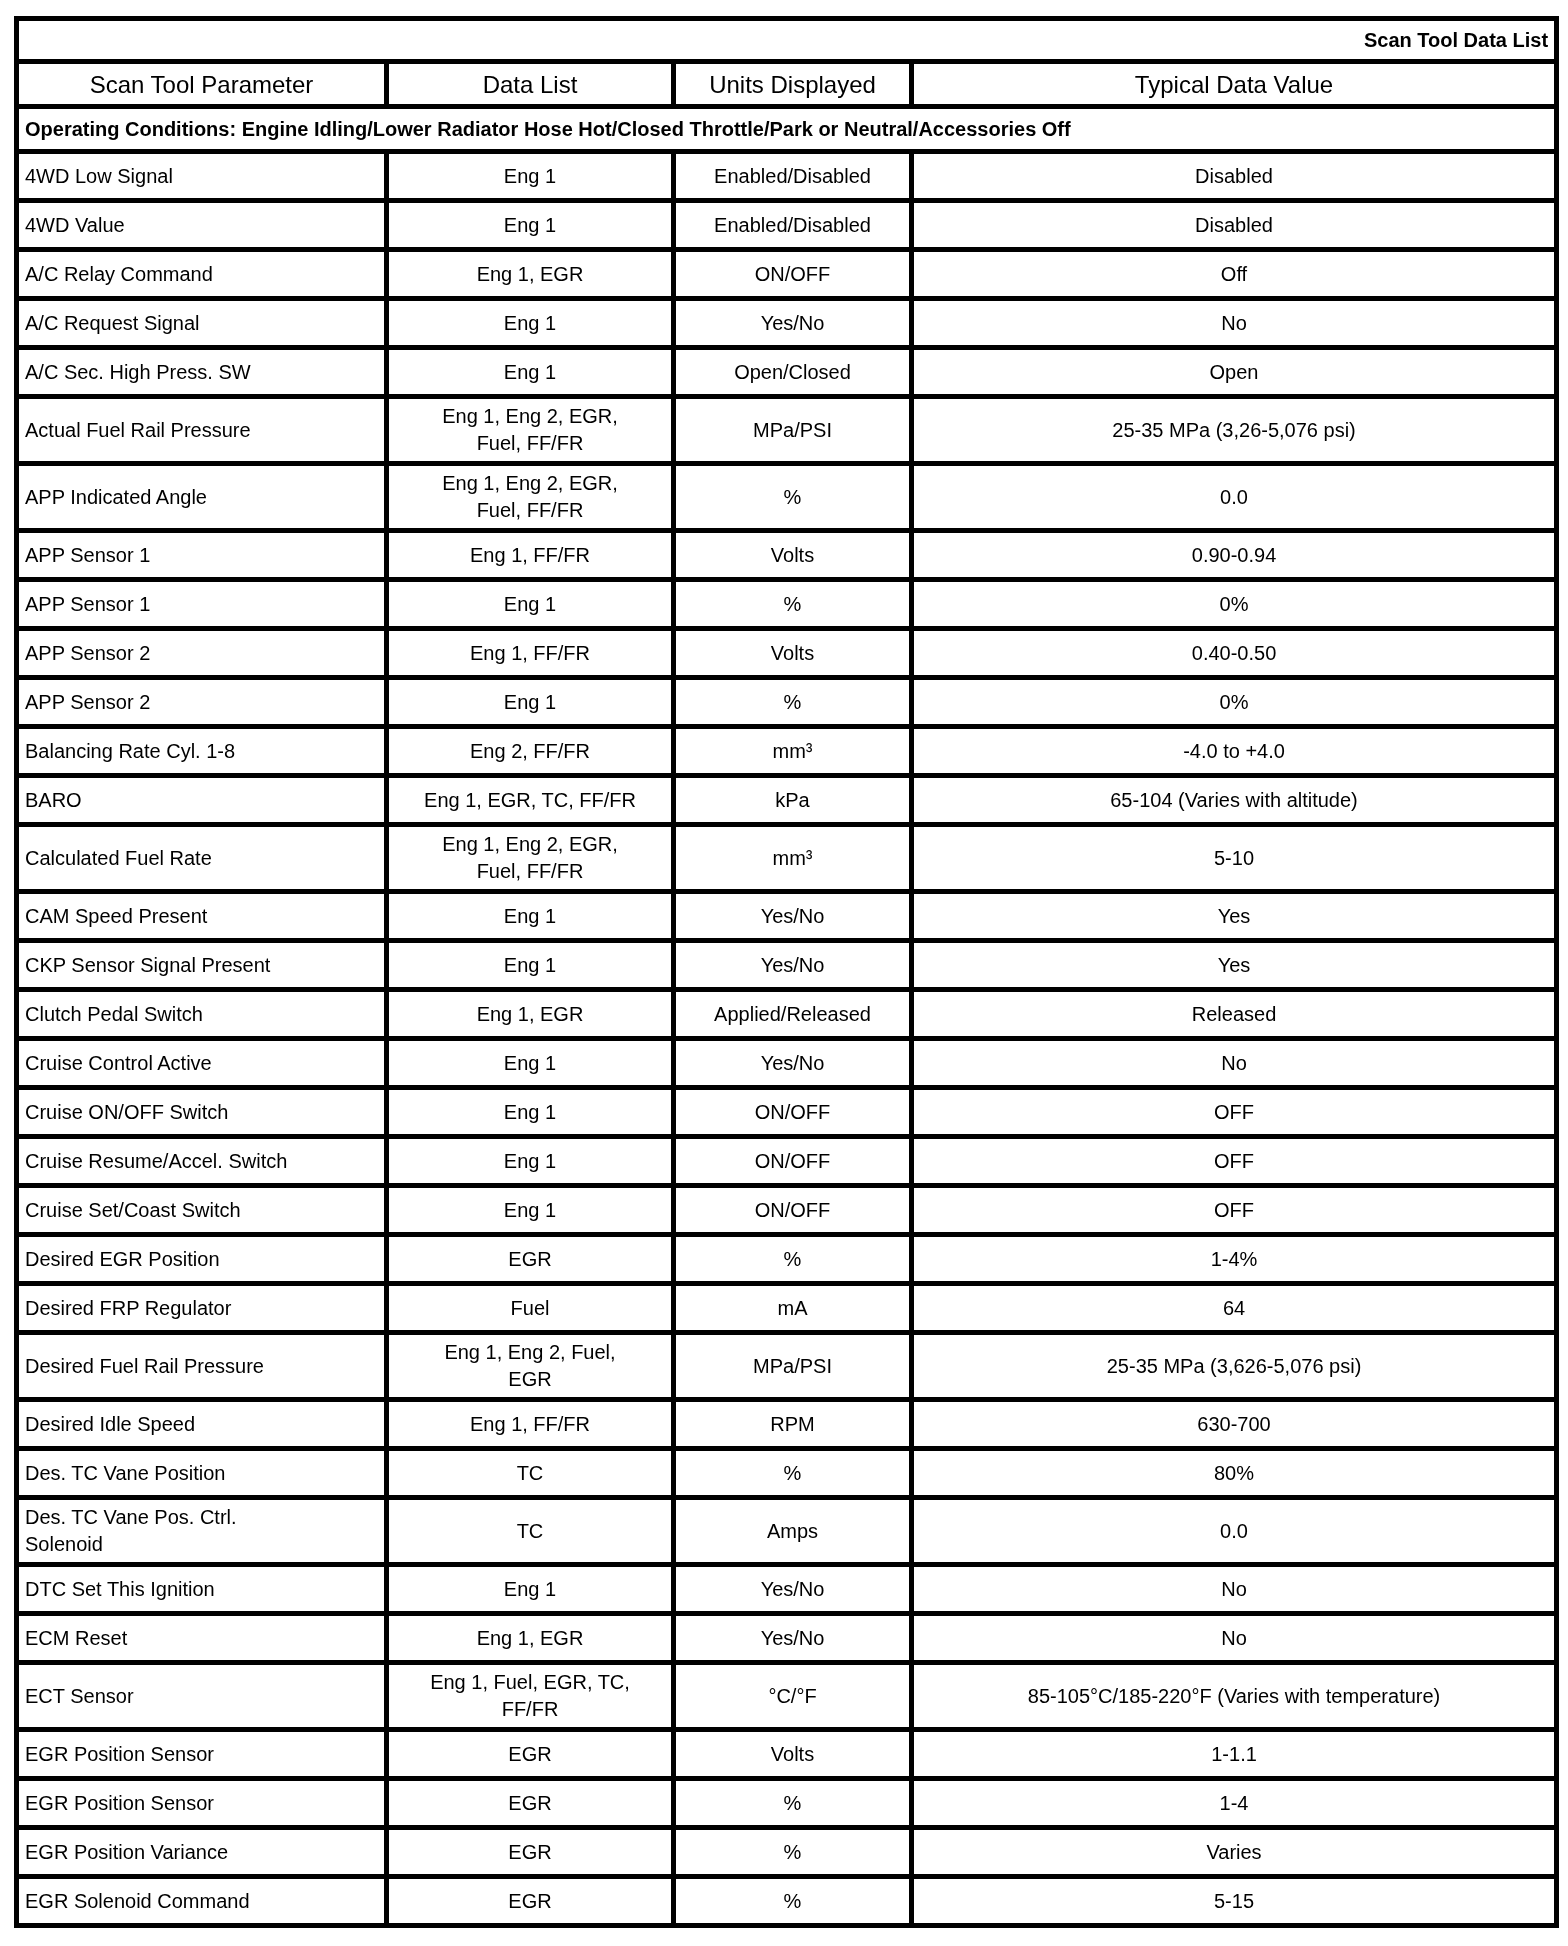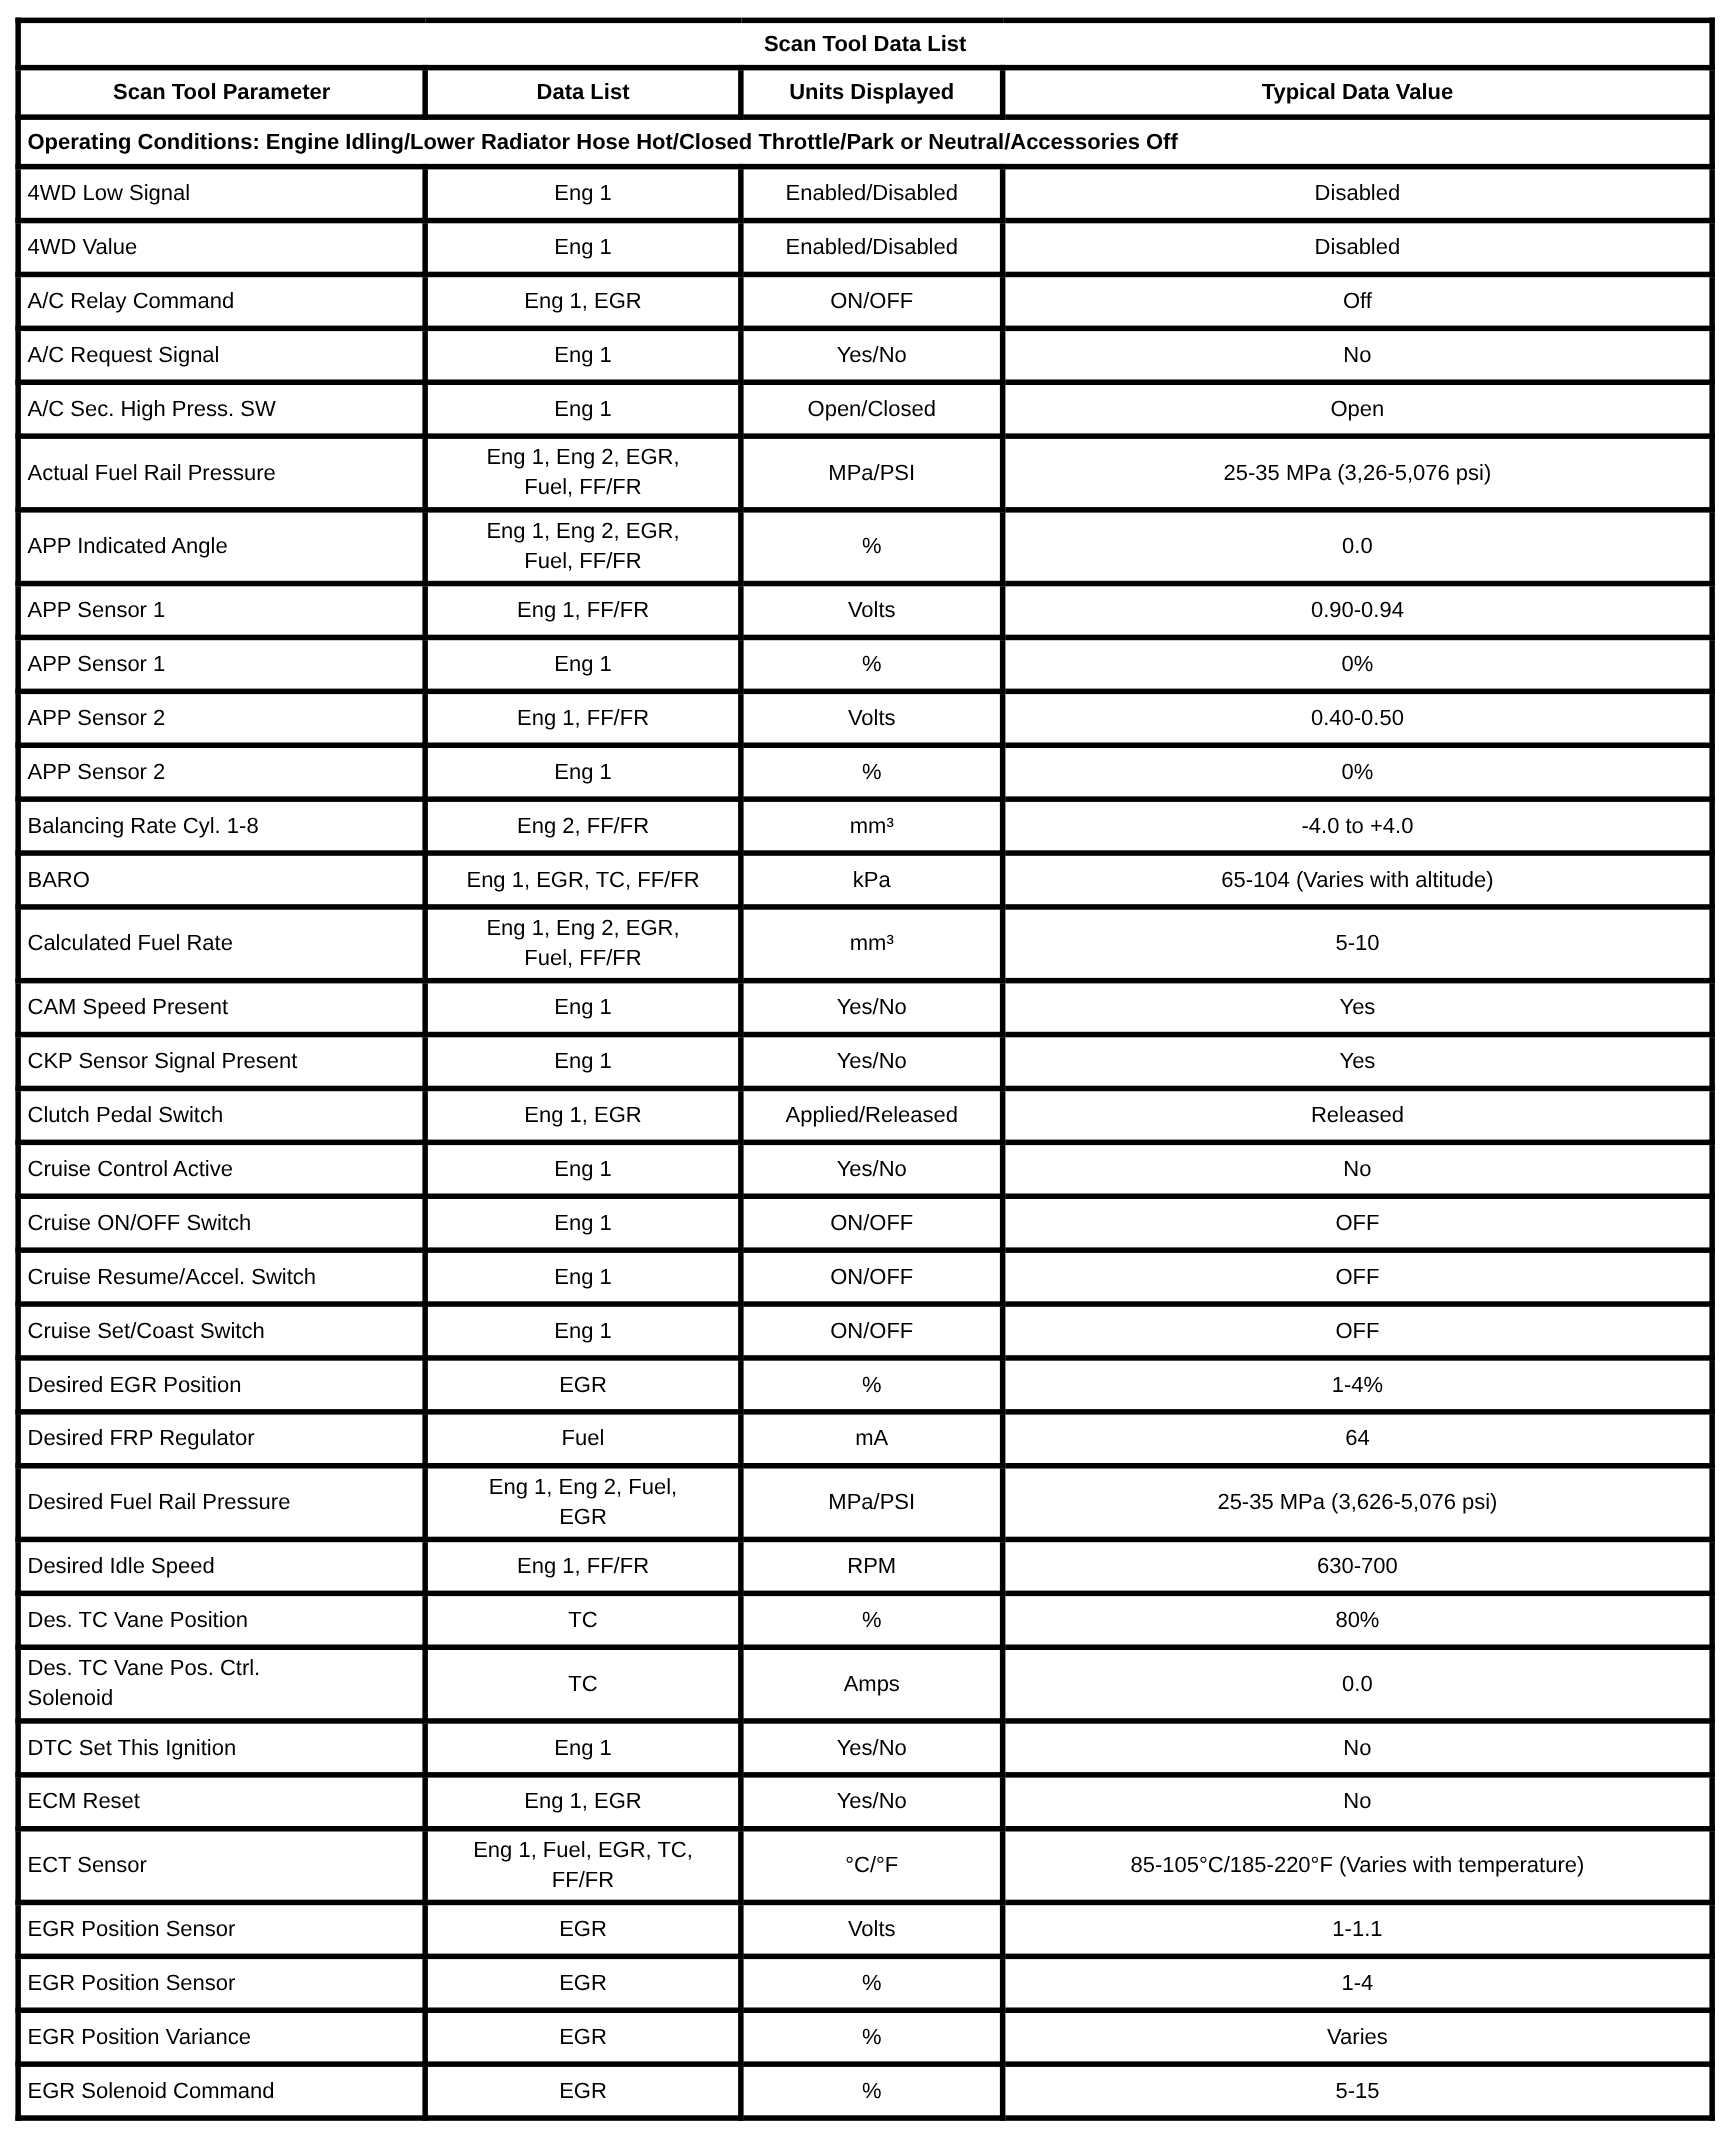--- a/index.html
+++ b/index.html
@@ -25,29 +25,29 @@
   table.scan-table th {
     border: 5px solid #000000;
     vertical-align: middle;
     font-size: 20px;
     line-height: 27px;
     padding: 4px 6px;
     overflow: hidden;
     background: #ffffff;
   }
   td.title-cell {
-    text-align: center;
+    text-align: right;
     font-weight: bold;
     font-size: 21px;
     height: 30px;
   }
   tr.header-row th {
     text-align: center;
-    font-weight: bold;
-    font-size: 20px;
+    font-weight: normal;
+    font-size: 24px;
     height: 32px;
   }
   td.opcond-cell {
     text-align: left;
     font-weight: bold;
     font-size: 20px;
     height: 32px;
     white-space: nowrap;
   }
   td.cell-param {

